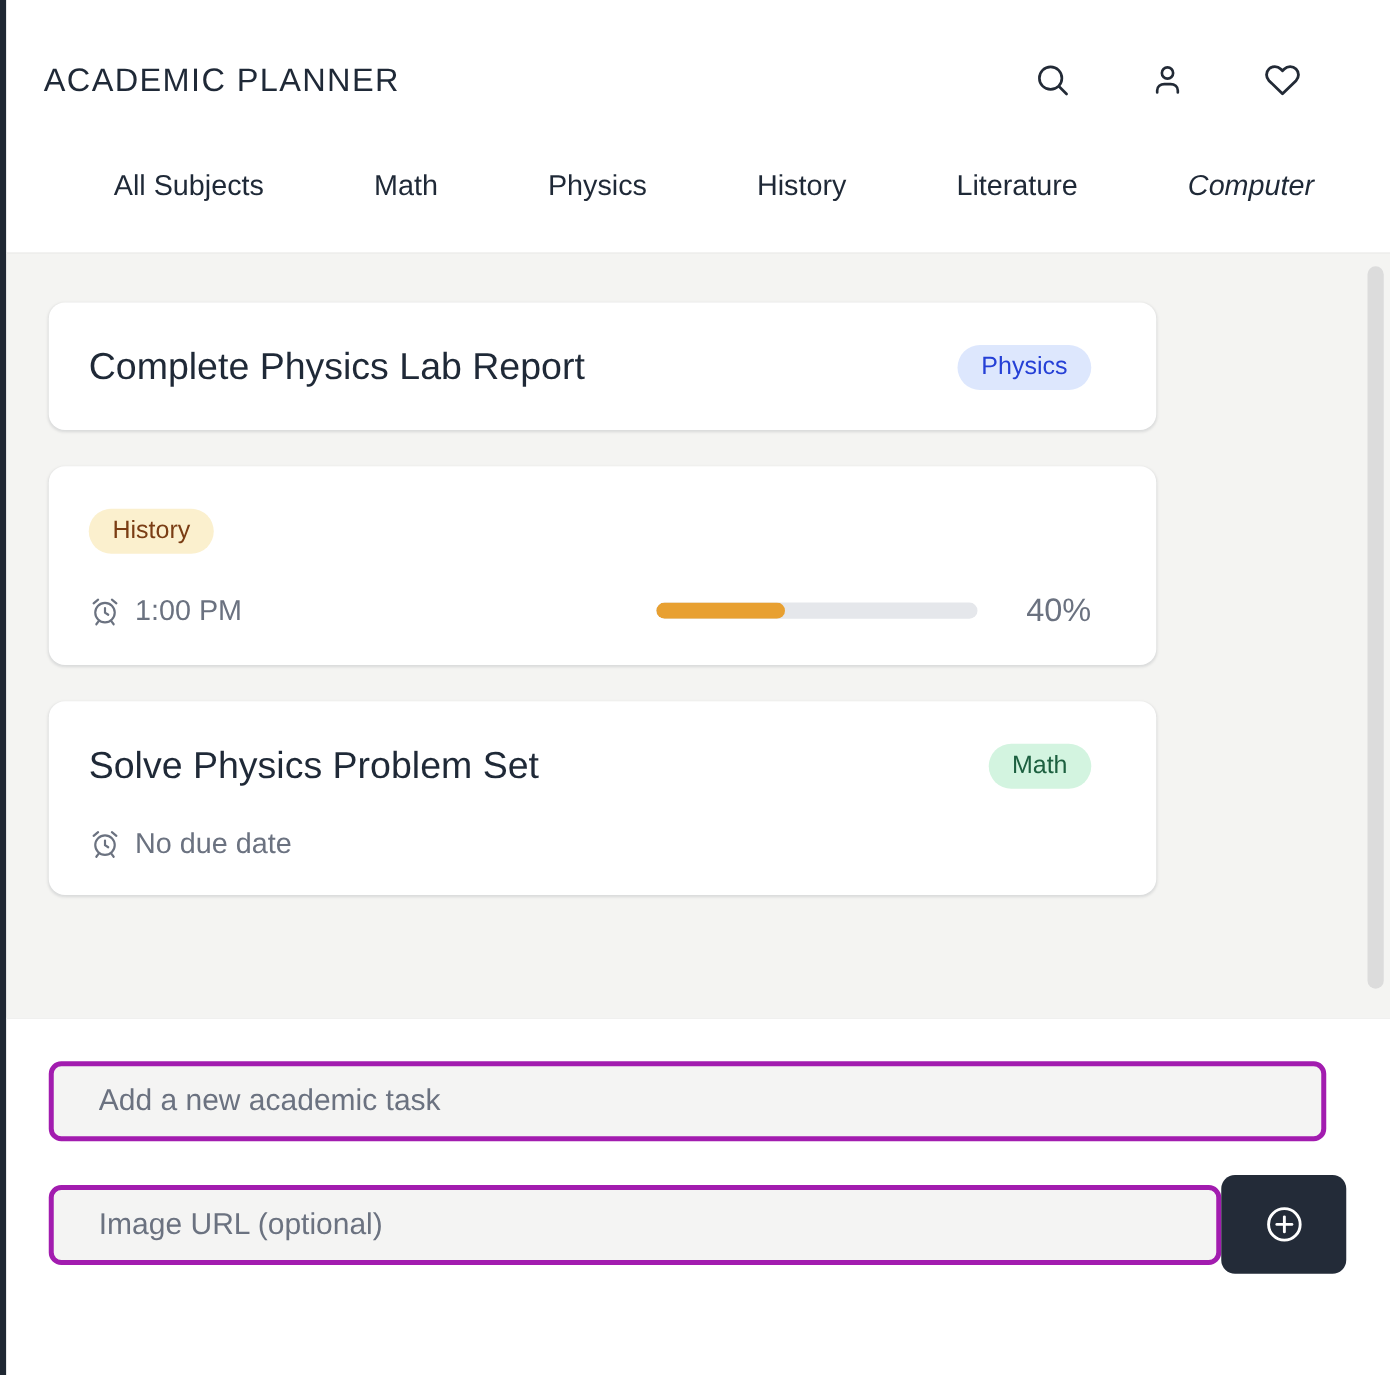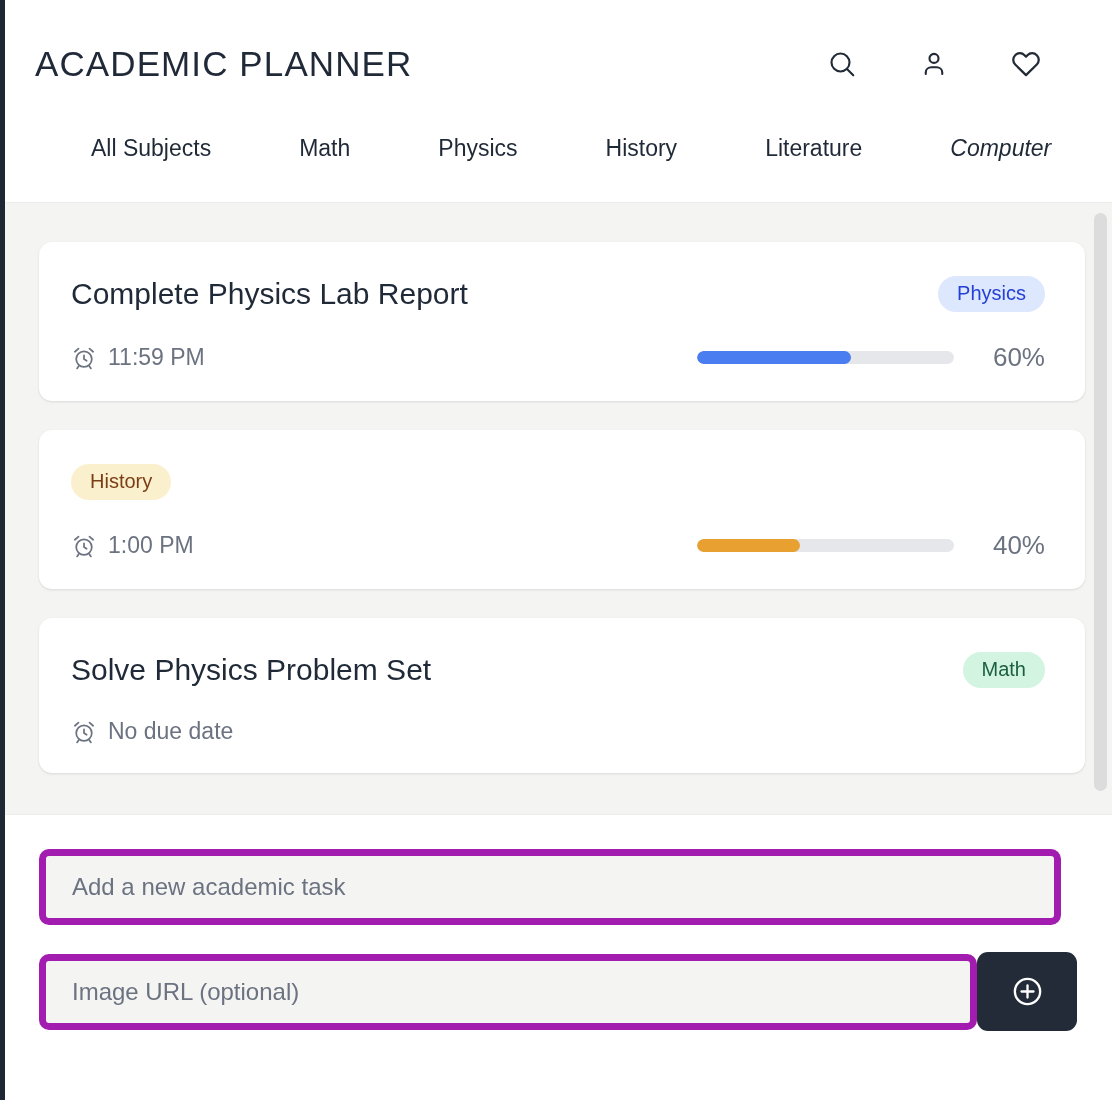--- a/index.html
+++ b/index.html
@@ -31,21 +31,21 @@
   }
 
   .header-top {
     display: flex;
     align-items: center;
     justify-content: space-between;
     height: 60px;
   }
 
   .app-title {
-    font-size: 35px;
+    font-size: 26px;
     font-weight: 400;
     letter-spacing: 1.1px;
     color: #1f2937;
     white-space: nowrap;
   }
 
   .header-actions {
     display: flex;
     align-items: center;
     gap: 58px;
@@ -102,23 +102,23 @@
 
   .list-inner {
     padding: 39px 34px 0 34px;
   }
 
   .task-card {
     position: relative;
     background: #ffffff;
     border-radius: 13px;
     box-shadow: 0 1px 3px rgba(16,24,40,0.07), 0 1px 2px rgba(16,24,40,0.05);
-    padding: 30px 40px 28px 32px;
+    padding: 30px 52px 28px 32px;
     margin-bottom: 29px;
-    width: 1046px;
+    width: 886px;
   }
 
   .task-row-top {
     display: flex;
     align-items: center;
     justify-content: space-between;
     min-height: 44px;
   }
 
   .task-title {
@@ -200,27 +200,27 @@
   
   .add-form {
     background: #ffffff;
     padding: 34px 34px 0 34px;
     flex: 1 1 auto;
     border-top: 1px solid #ececea;
   }
 
   .field {
     width: 1022px;
-    height: 76px;
+    height: 64px;
     background: #f4f4f3;
-    border: 7px solid #a21caf;
+    border: 4px solid #a21caf;
     border-radius: 10px;
     font-size: 24px;
     color: #6b7280;
-    padding: 0 26px;
+    padding: 0 36px;
     font-family: "Liberation Sans", sans-serif;
     outline: none;
   }
   .field::placeholder { color: #6b7280; opacity: 1; }
 
   .form-row-2 {
     display: flex;
     align-items: center;
     gap: 0;
     margin-top: 27px;
@@ -290,41 +290,20 @@
     </div>
   </div>
 
   <div class="list-area">
     <div class="list-inner">
 
       <div class="task-card">
         <div class="task-row-top">
           <div class="task-title">Complete Physics Lab Report</div>
           <div class="subject-badge" style="background: rgb(221, 231, 253); color: rgb(37, 64, 214);">Physics</div>
-        </div>
-        <div class="task-row-bottom">
-          <div class="due">
-            <span>
-              <svg width="26" height="26" viewBox="0 0 24 24" fill="none" stroke="currentColor" stroke-width="1.6" stroke-linecap="round">
-                <circle cx="12" cy="13" r="7.2"></circle>
-                <path d="M12 9.6V13l2.4 1.6"></path>
-                <path d="M3.6 6.2 6.9 3.4"></path>
-                <path d="M20.4 6.2 17.1 3.4"></path>
-                <path d="M7.2 19.4 5.6 21.6"></path>
-                <path d="M16.8 19.4 18.4 21.6"></path>
-              </svg>
-            </span>
-            <span>11:59 PM</span>
-          </div>
-          <div class="progress-wrap">
-            <div class="progress-track">
-              <div class="progress-fill" style="background: rgb(74, 126, 240); width: 60%;"></div>
-            </div>
-            <div class="progress-label">60%</div>
-          </div>
         </div>
       </div>
 
       <div class="task-card">
         <div class="task-row-top">
           <div class="subject-badge" style="background: rgb(251, 240, 206); color: rgb(122, 61, 20);">History</div>
         </div>
         <div class="task-row-bottom">
           <div class="due">
             <span>

